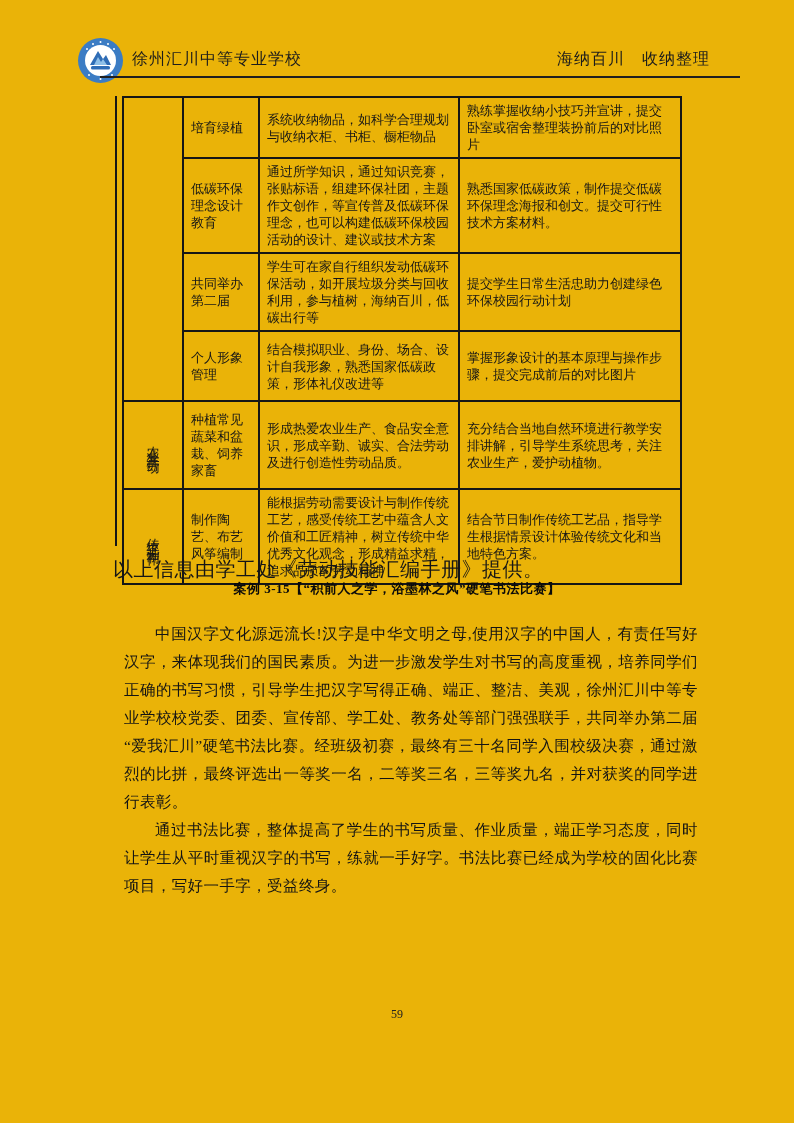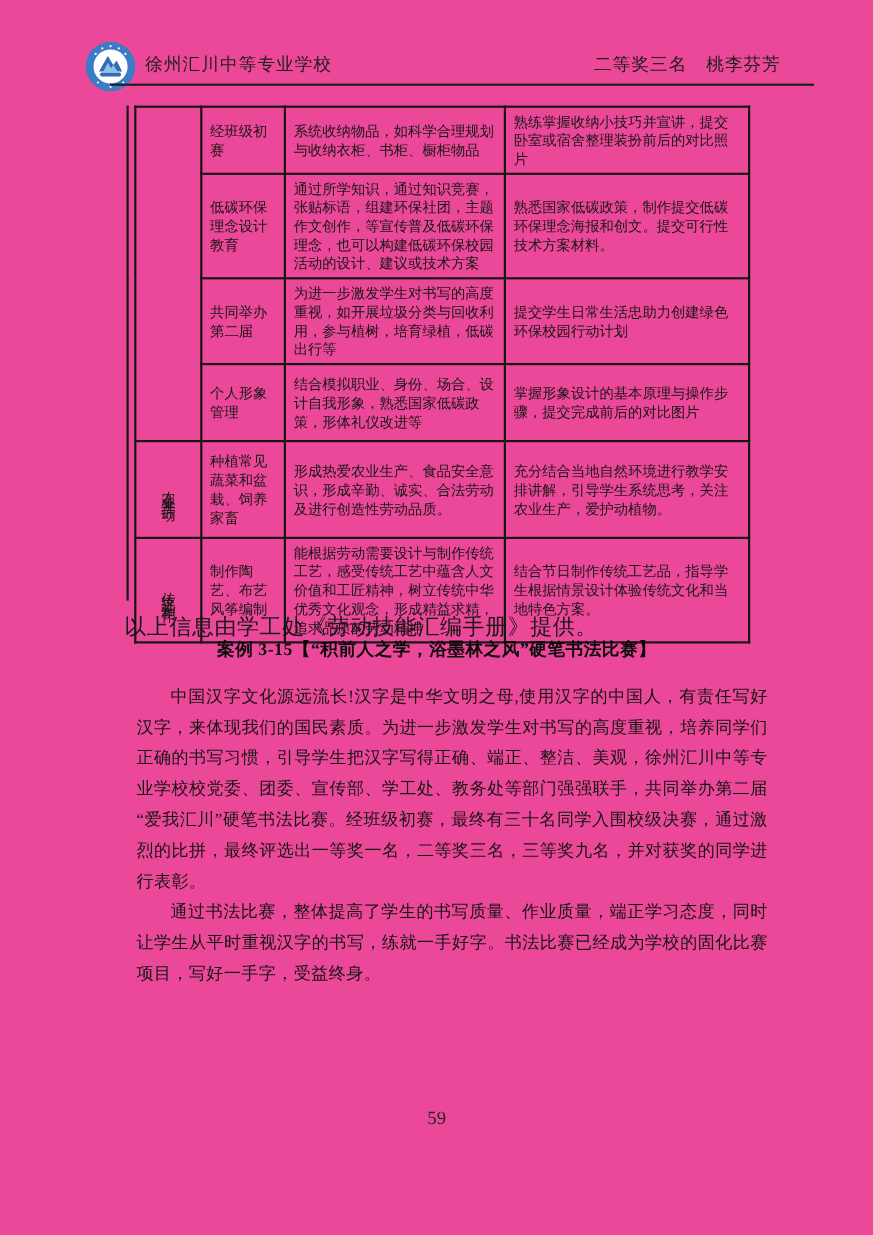--- a/index.html
+++ b/index.html
@@ -1,20 +1,20 @@
 <!DOCTYPE html>
 <html lang="zh"><head>
 <meta charset="utf-8">
 <style>
   html,body{margin:0;padding:0;background:#888;}
   .page{
     position:relative;
     width:794px;height:1123px;
     margin:0 auto;
-    background:#ec4899;
+    background:#eab308;
     font-family:"Liberation Serif","DejaVu Serif",serif;
     color:#111;
     overflow:hidden;
   }
   
   .logo{position:absolute;top:37px;left:77px;width:47px;height:47px;}
   .school-name{
     position:absolute;top:49px;left:132px;
     font-size:16px;letter-spacing:1px;color:#1c1c1c;
     font-family:"Liberation Serif","DejaVu Serif",serif;
@@ -53,33 +53,33 @@
     letter-spacing:3px;
     padding:6px 0;
   }
   
   .table-caption{
     position:absolute;top:556px;left:113px;
     font-size:20px;letter-spacing:0.5px;color:#161616;
   }
   .case-title{
     position:absolute;top:580px;left:60px;width:674px;
-    text-align:center;font-weight:bold;font-size:16px;
+    text-align:center;font-weight:bold;font-size:13px;
     letter-spacing:0.5px;color:#0a0a0a;
   }
   .body-text{
     position:absolute;top:620px;left:124px;width:574px;
     font-size:15.5px;line-height:28px;
     text-align:justify;letter-spacing:0.4px;color:#141414;
   }
   .body-text p{margin:0;text-indent:2em;}
   
   .page-number{
     position:absolute;top:1007px;left:0;width:794px;
-    text-align:center;font-size:17px;color:#222;
+    text-align:center;font-size:12px;color:#222;
   }
 </style>
 </head>
 <body>
 
 <div class="page">
 
   <div class="logo">
     <svg width="47" height="47" viewBox="0 0 47 47">
       <circle cx="23.5" cy="23.5" r="22.5" fill="#3b7cc4"></circle>
@@ -93,47 +93,47 @@
         <circle cx="23.5" cy="5" r="1"></circle>
           <circle cx="31" cy="7" r="1"></circle>
         <circle cx="37" cy="12" r="1"></circle>
           <circle cx="12" cy="38" r="1"></circle>
         <circle cx="23.5" cy="42" r="1"></circle>
           <circle cx="35" cy="38" r="1"></circle>
       </g>
     </svg>
   </div>
   <div class="school-name">徐州汇川中等专业学校</div>
-  <div class="motto">二等奖三名　桃李芬芳</div>
+  <div class="motto">海纳百川　收纳整理</div>
   <div class="header-rule"></div>
 
   <div class="outer-left-line"></div>
   <div class="table-wrap">
     <table class="skills">
       <colgroup>
         <col style="width:60px">
           <col style="width:76px">
         <col style="width:200px">
           <col style="width:222px">
       </colgroup>
       <tbody>
         <tr style="height:56px">
           <td class="cat" rowspan="4"></td>
-          <td>经班级初赛</td>
+          <td>培育绿植</td>
           <td>系统收纳物品，如科学合理规划与收纳衣柜、书柜、橱柜物品</td>
           <td>熟练掌握收纳小技巧并宣讲，提交卧室或宿舍整理装扮前后的对比照片</td>
         </tr>
         <tr style="height:82px">
           <td>低碳环保理念设计教育</td>
           <td>通过所学知识，通过知识竞赛，张贴标语，组建环保社团，主题作文创作，等宣传普及低碳环保理念，也可以构建低碳环保校园活动的设计、建议或技术方案</td>
           <td>熟悉国家低碳政策，制作提交低碳环保理念海报和创文。提交可行性技术方案材料。</td>
         </tr>
         <tr style="height:64px">
           <td>共同举办第二届</td>
-          <td>为进一步激发学生对书写的高度重视，如开展垃圾分类与回收利用，参与植树，培育绿植，低碳出行等</td>
+          <td>学生可在家自行组织发动低碳环保活动，如开展垃圾分类与回收利用，参与植树，海纳百川，低碳出行等</td>
           <td>提交学生日常生活忠助力创建绿色环保校园行动计划</td>
         </tr>
         <tr style="height:70px">
           <td>个人形象管理</td>
           <td>结合模拟职业、身份、场合、设计自我形象，熟悉国家低碳政策，形体礼仪改进等</td>
           <td>掌握形象设计的基本原理与操作步骤，提交完成前后的对比图片</td>
         </tr>
         <tr style="height:88px">
           <td class="cat cat-vertical">农业生产劳动</td>
           <td>种植常见蔬菜和盆栽、饲养家畜</td>

